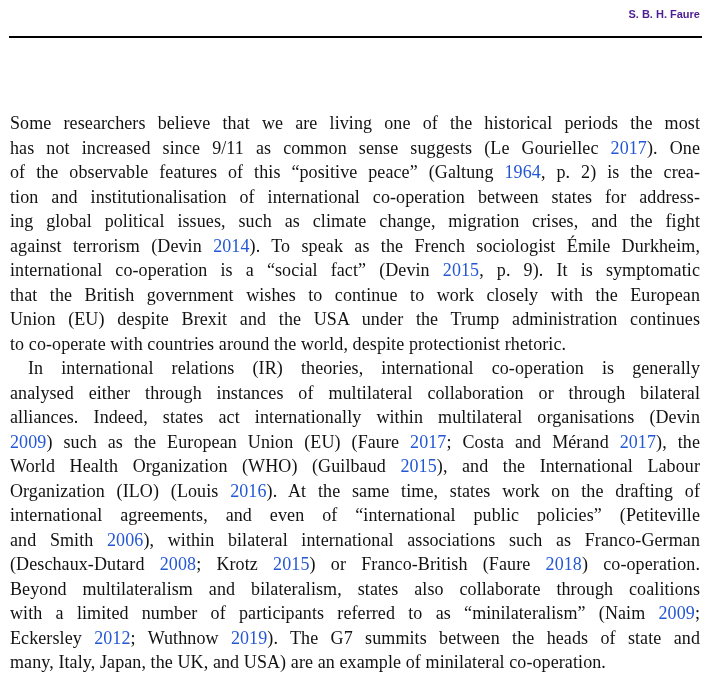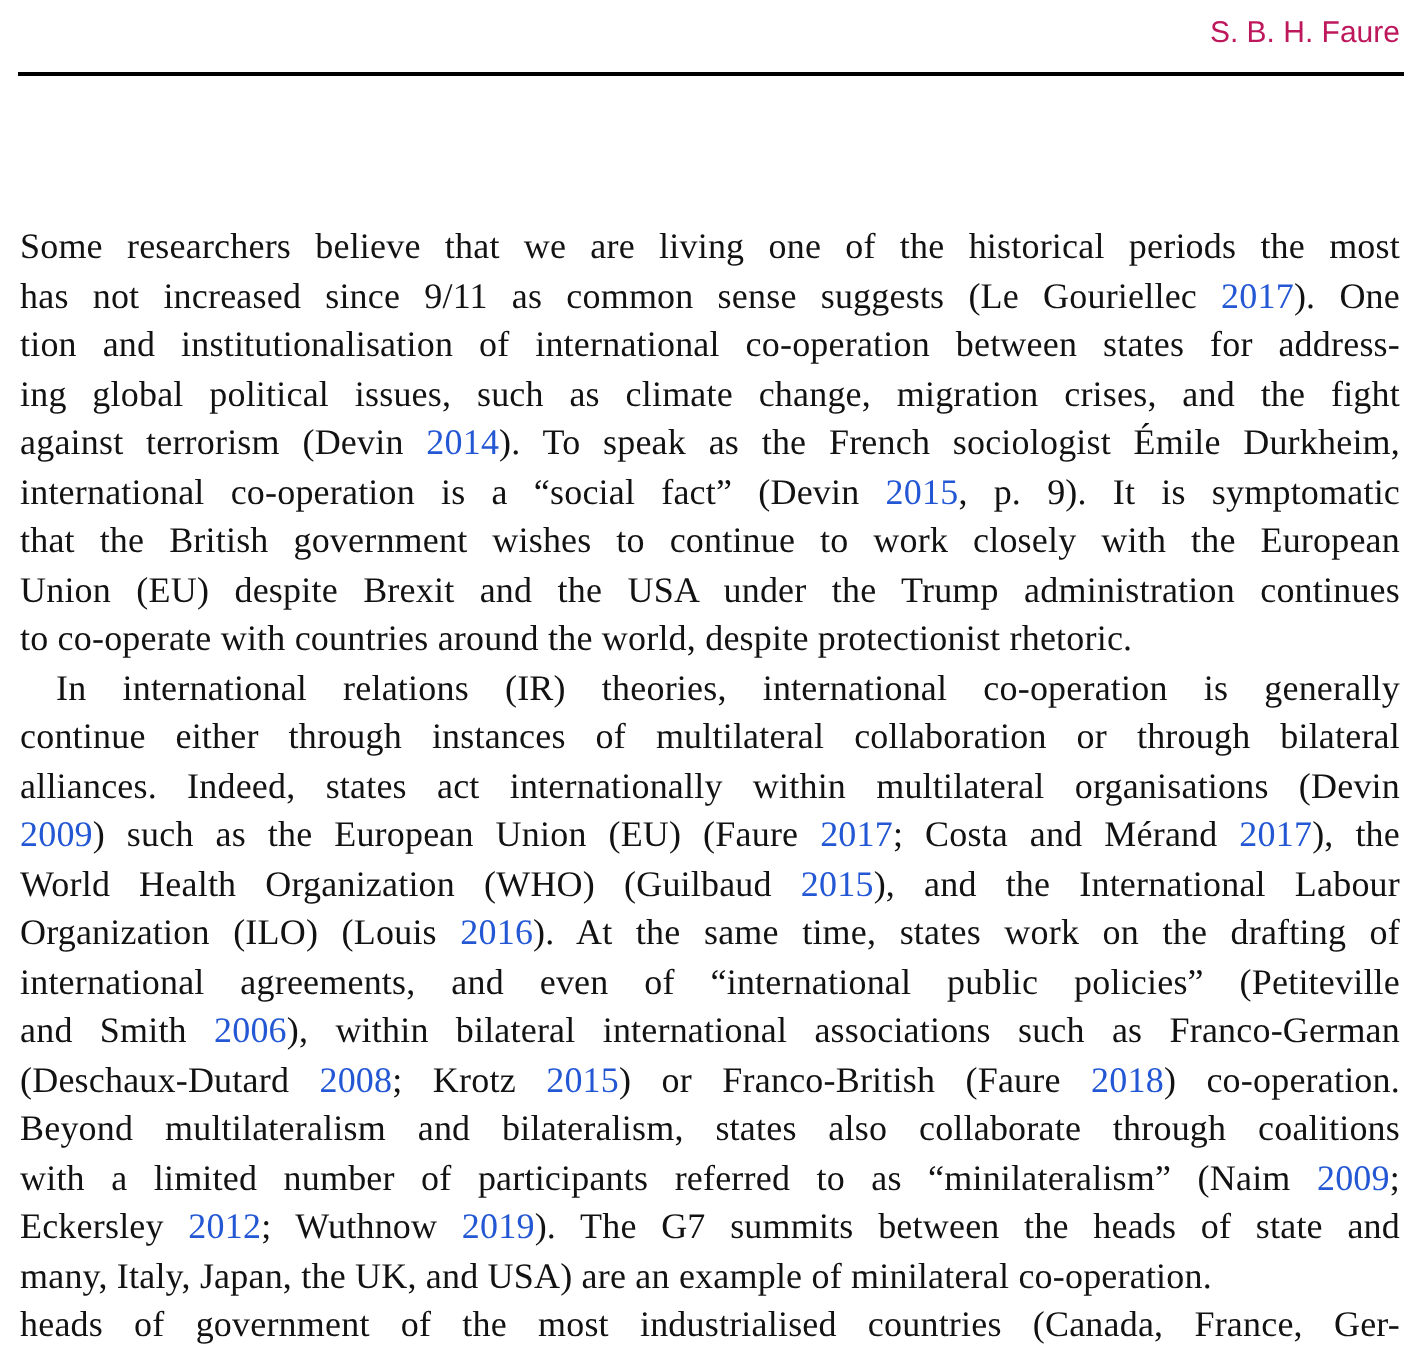--- a/index.html
+++ b/index.html
@@ -15,22 +15,23 @@
     overflow: hidden;
     font-family: "Liberation Serif", serif;
   }
   .running-head {
     position: absolute;
     top: 8px;
     left: 9px;
     right: 11px;
     text-align: right;
     font-family: "Liberation Sans", sans-serif;
-    font-size: 15px;
-    color: #be185d;
+    font-size: 11px;
+    color: #4c1d95;
+    font-weight: bold;
   }
   .header-rule {
     position: absolute;
     top: 36px;
     left: 9px;
     width: 693px;
     height: 2px;
     background: var(--rule, #000000);
   }
   .article-body {
@@ -67,31 +68,32 @@
 </head>
 <body>
 
 <div class="page">
   <div class="running-head">S. B. H. Faure</div>
   <div class="header-rule"></div>
   <div class="article-body" id="article-body">
       <div class="paragraph">
         <div class="text-line"><span class="run">Some researchers believe that we are living one of the historical periods the most</span></div>
         <div class="text-line"><span class="run">has not increased since 9/11 as common sense suggests (Le Gouriellec </span><span class="cite">2017</span><span class="run">). One</span></div>
+        <div class="text-line"><span class="run">of the observable features of this “positive peace” (Galtung </span><span class="cite">1964</span><span class="run">, p. 2) is the crea-</span></div>
         <div class="text-line"><span class="run">tion and institutionalisation of international co-operation between states for address-</span></div>
         <div class="text-line"><span class="run">ing global political issues, such as climate change, migration crises, and the fight</span></div>
         <div class="text-line"><span class="run">against terrorism (Devin </span><span class="cite">2014</span><span class="run">). To speak as the French sociologist Émile Durkheim,</span></div>
         <div class="text-line"><span class="run">international co-operation is a “social fact” (Devin </span><span class="cite">2015</span><span class="run">, p. 9). It is symptomatic</span></div>
         <div class="text-line"><span class="run">that the British government wishes to continue to work closely with the European</span></div>
         <div class="text-line"><span class="run">Union (EU) despite Brexit and the USA under the Trump administration continues</span></div>
         <div class="text-line lastline"><span class="run">to co-operate with countries around the world, despite protectionist rhetoric.</span></div>
       </div>
       <div class="paragraph">
         <div class="text-line indented"><span class="run">In international relations (IR) theories, international co-operation is generally</span></div>
-        <div class="text-line"><span class="run">continue either through instances of multilateral collaboration or through bilateral</span></div>
+        <div class="text-line"><span class="run">analysed either through instances of multilateral collaboration or through bilateral</span></div>
         <div class="text-line"><span class="run">alliances. Indeed, states act internationally within multilateral organisations (Devin</span></div>
         <div class="text-line"><span class="cite">2009</span><span class="run">) such as the European Union (EU) (Faure </span><span class="cite">2017</span><span class="run">; Costa and Mérand </span><span class="cite">2017</span><span class="run">), the</span></div>
         <div class="text-line"><span class="run">World Health Organization (WHO) (Guilbaud </span><span class="cite">2015</span><span class="run">), and the International Labour</span></div>
         <div class="text-line"><span class="run">Organization (ILO) (Louis </span><span class="cite">2016</span><span class="run">). At the same time, states work on the drafting of</span></div>
         <div class="text-line"><span class="run">international agreements, and even of “international public policies” (Petiteville</span></div>
         <div class="text-line"><span class="run">and Smith </span><span class="cite">2006</span><span class="run">), within bilateral international associations such as Franco-German</span></div>
         <div class="text-line"><span class="run">(Deschaux-Dutard </span><span class="cite">2008</span><span class="run">; Krotz </span><span class="cite">2015</span><span class="run">) or Franco-British (Faure </span><span class="cite">2018</span><span class="run">) co-operation.</span></div>
         <div class="text-line"><span class="run">Beyond multilateralism and bilateralism, states also collaborate through coalitions</span></div>
         <div class="text-line"><span class="run">with a limited number of participants referred to as “minilateralism” (Naim </span><span class="cite">2009</span><span class="run">;</span></div>
         <div class="text-line"><span class="run">Eckersley </span><span class="cite">2012</span><span class="run">; Wuthnow </span><span class="cite">2019</span><span class="run">). The G7 summits between the heads of state and</span></div>

